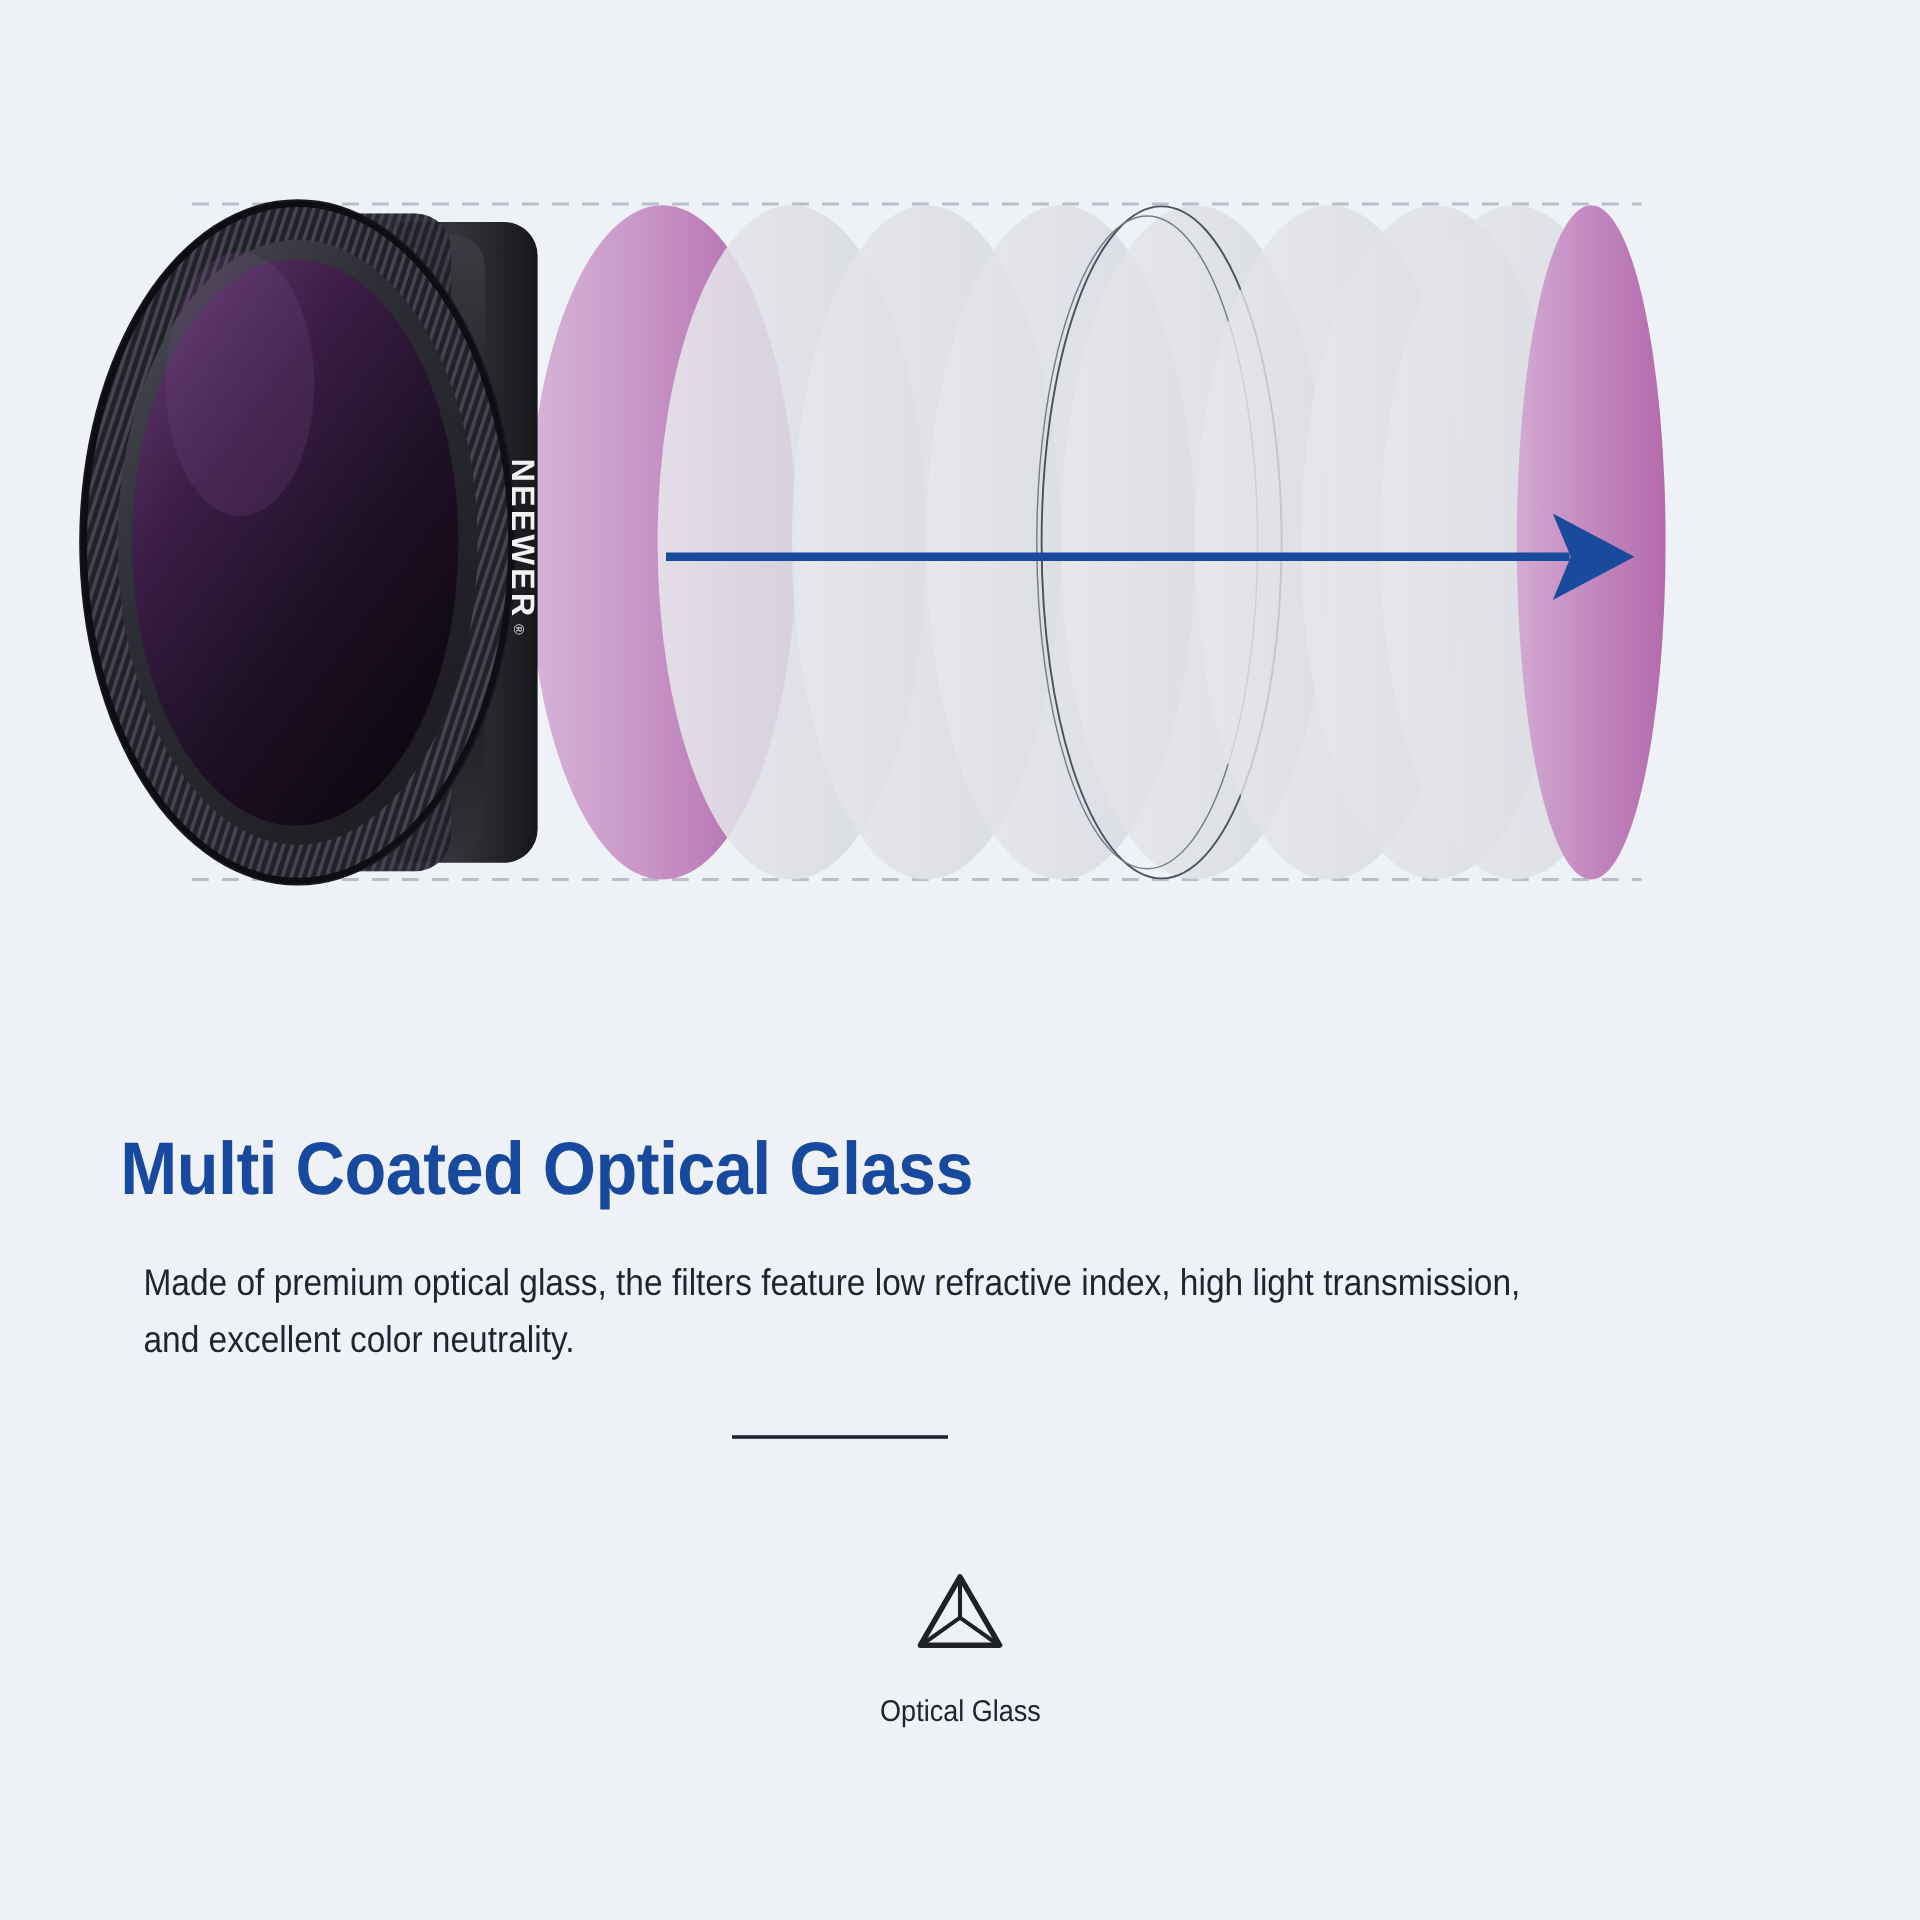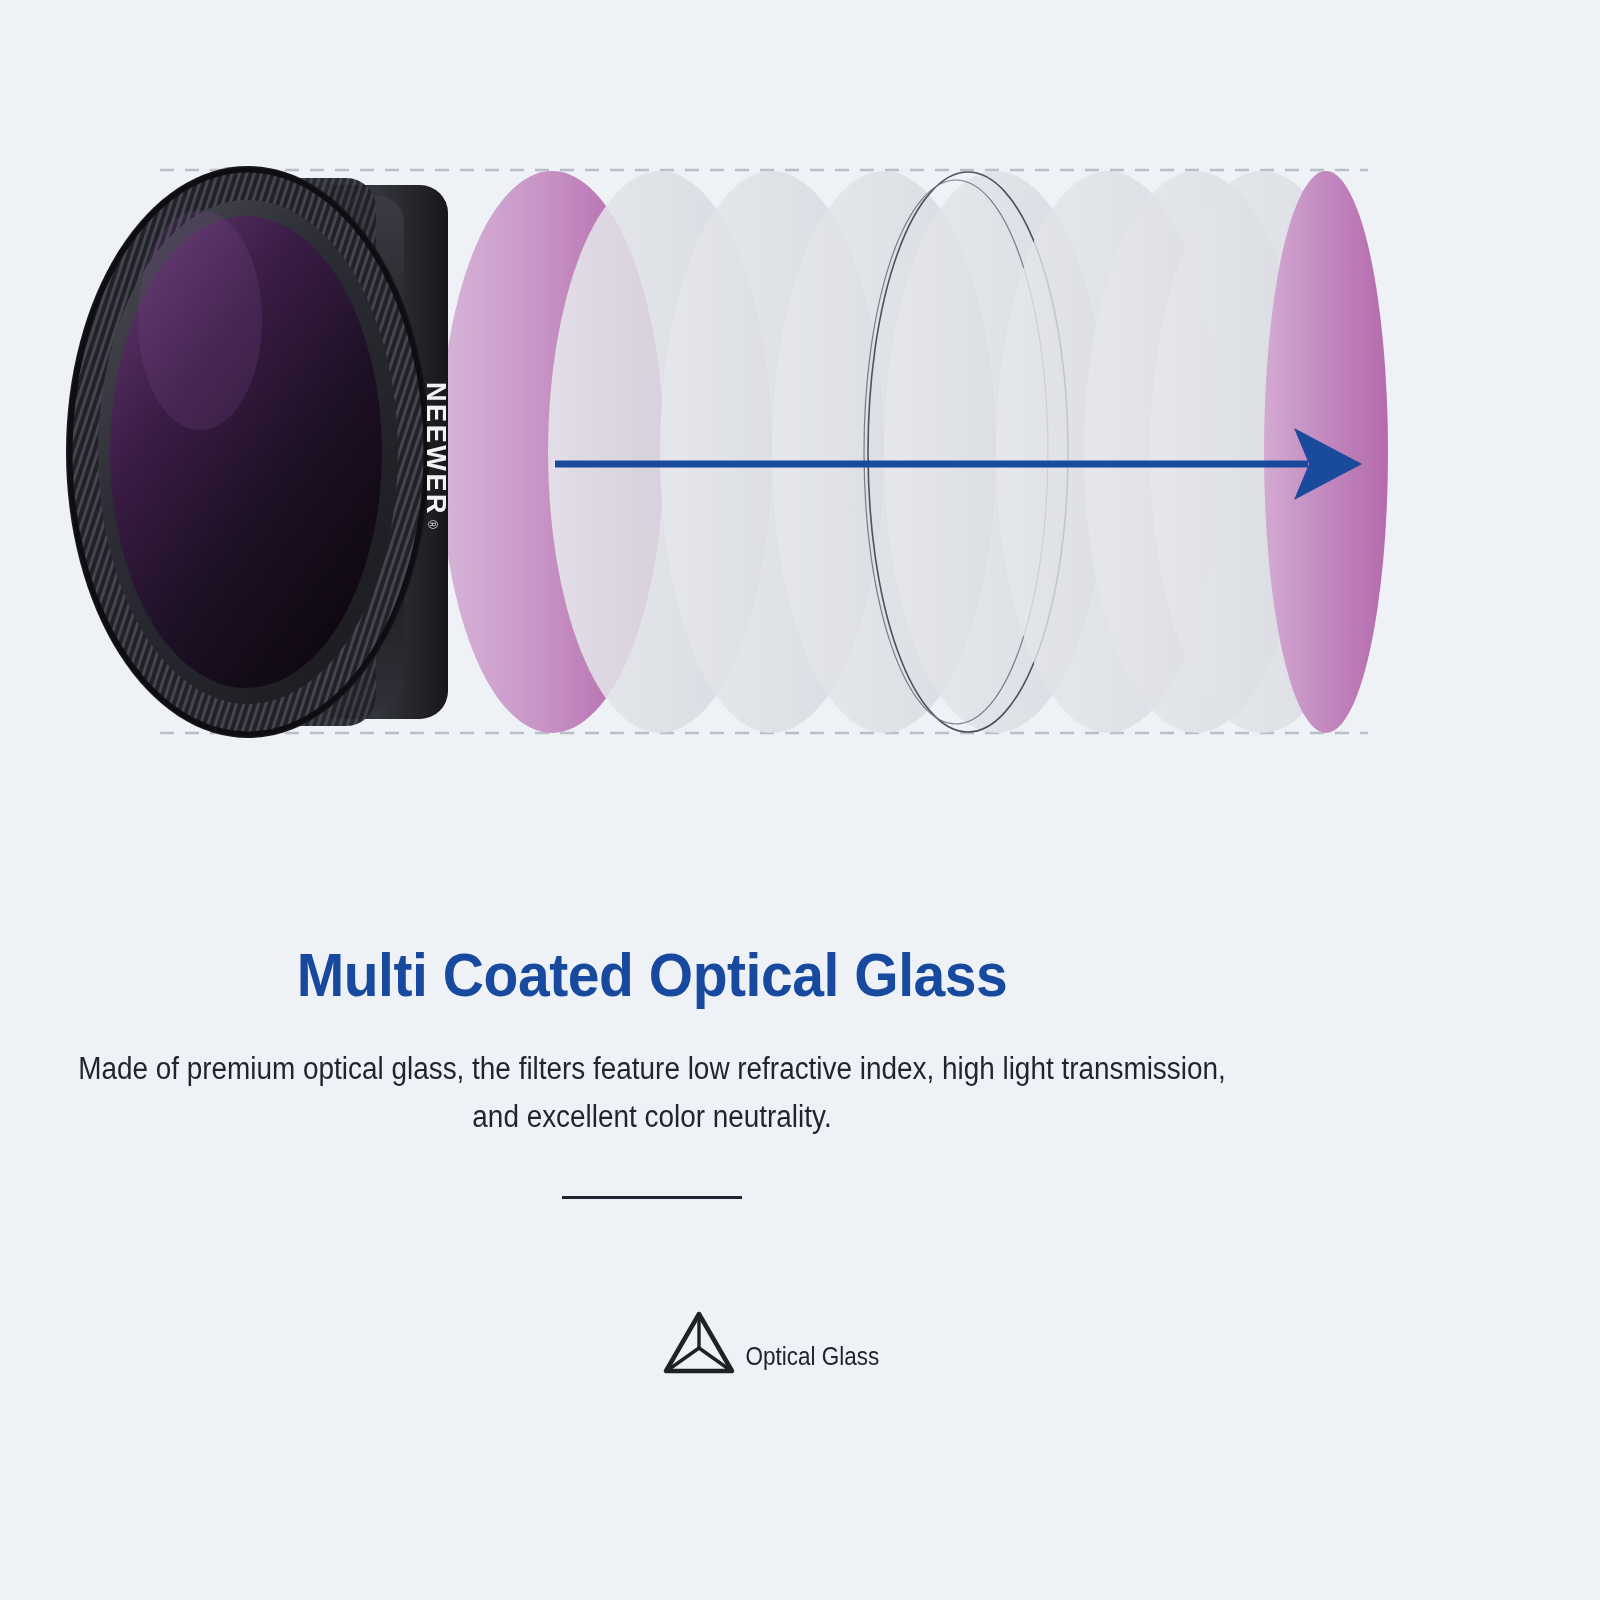--- a/index.html
+++ b/index.html
@@ -26,21 +26,22 @@
   #hero svg {
     display: block;
   }
 
   
   #copy {
     position: absolute;
     left: 0;
     top: 940px;
     width: 1304px;
-    text-align: center;
+    text-align: left;
+    padding-left: 48px;
   }
   #headline {
     font-family: "Liberation Sans Narrow", "Liberation Sans", sans-serif;
     font-weight: bold;
     font-size: 62px;
     letter-spacing: -0.5px;
     color: #174a9e;
     margin: 0;
     line-height: 1.12;
     transform: scaleX(0.92);
@@ -66,21 +67,21 @@
     left: 0;
     top: 1300px;
     width: 1600px;
     display: flex;
     justify-content: center;
     align-items: flex-start;
   }
   .feature {
     width: 280px;
     display: flex;
-    flex-direction: row;
+    flex-direction: column;
     align-items: center;
   }
   .feature-icon {
     height: 86px;
     display: flex;
     align-items: center;
     justify-content: center;
   }
   .feature-label {
     margin-top: 26px;

